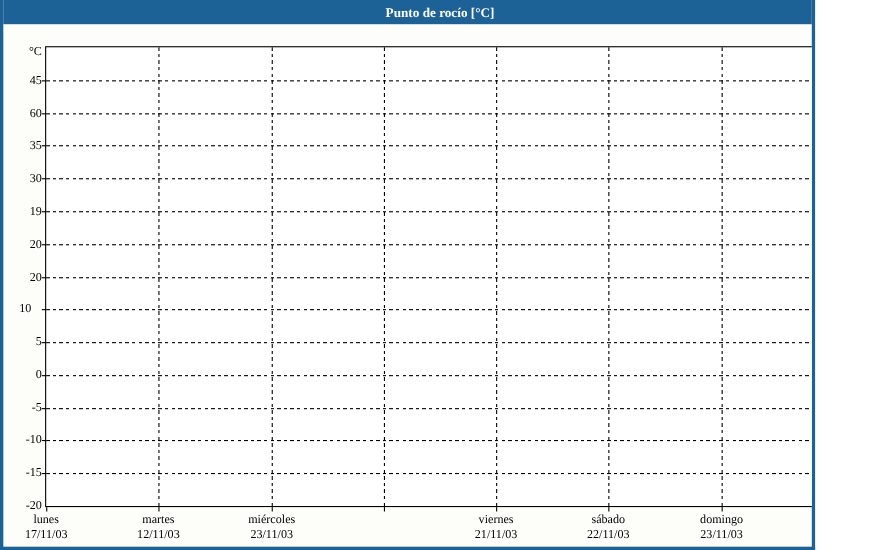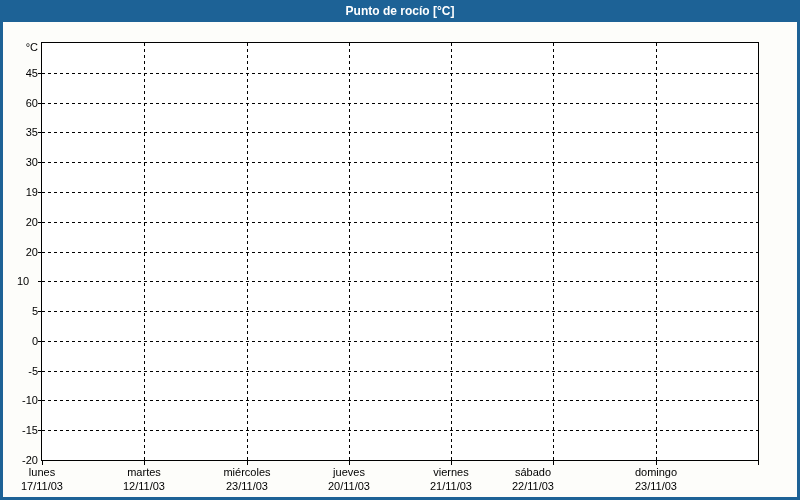--- a/index.html
+++ b/index.html
@@ -1,27 +1,28 @@
 <!DOCTYPE html>
 <html><head>
 <meta charset="utf-8">
 <style>
   * { margin: 0; padding: 0; box-sizing: border-box; }
   html, body { width: 800px; height: 500px; }
   body { font-family: "Liberation Sans", "DejaVu Sans", sans-serif; }
 
   .window {
     position: relative;
-    width: 800px;
+    width: 741px;
     height: 500px;
     background: #fdfdfa;
     border-left: 3px solid #1d6296;
     border-right: 3px solid #1d6296;
     border-bottom: 3px solid #1d6296;
     overflow: hidden;
+    font-family: Liberation Serif, serif;
   }
 
   .titlebar {
     position: absolute;
     left: -3px; top: 0;
     width: 800px; height: 22px;
     background: #1d6296;
     color: #ffffff;
     font-size: 12px;
     font-weight: bold;
@@ -157,29 +158,25 @@
       <div>17/11/03</div>
     </div>
     <div class="xlabel" style="left: 91px; top: 465px;">
       <div>martes</div>
       <div>12/11/03</div>
     </div>
     <div class="xlabel" style="left: 194px; top: 465px;">
       <div>miércoles</div>
       <div>23/11/03</div>
     </div>
-    <div class="xlabel" style="left: 296px; top: 465px;">
-      <div>jueves</div>
-      <div>20/11/03</div>
-    </div>
     <div class="xlabel" style="left: 398px; top: 465px;">
       <div>viernes</div>
       <div>21/11/03</div>
     </div>
-    <div class="xlabel" style="left: 480px; top: 465px;">
+    <div class="xlabel" style="left: 500px; top: 465px;">
       <div>sábado</div>
       <div>22/11/03</div>
     </div>
     <div class="xlabel" style="left: 603px; top: 465px;">
       <div>domingo</div>
       <div>23/11/03</div>
     </div>
   </div>
 
 </body></html>

